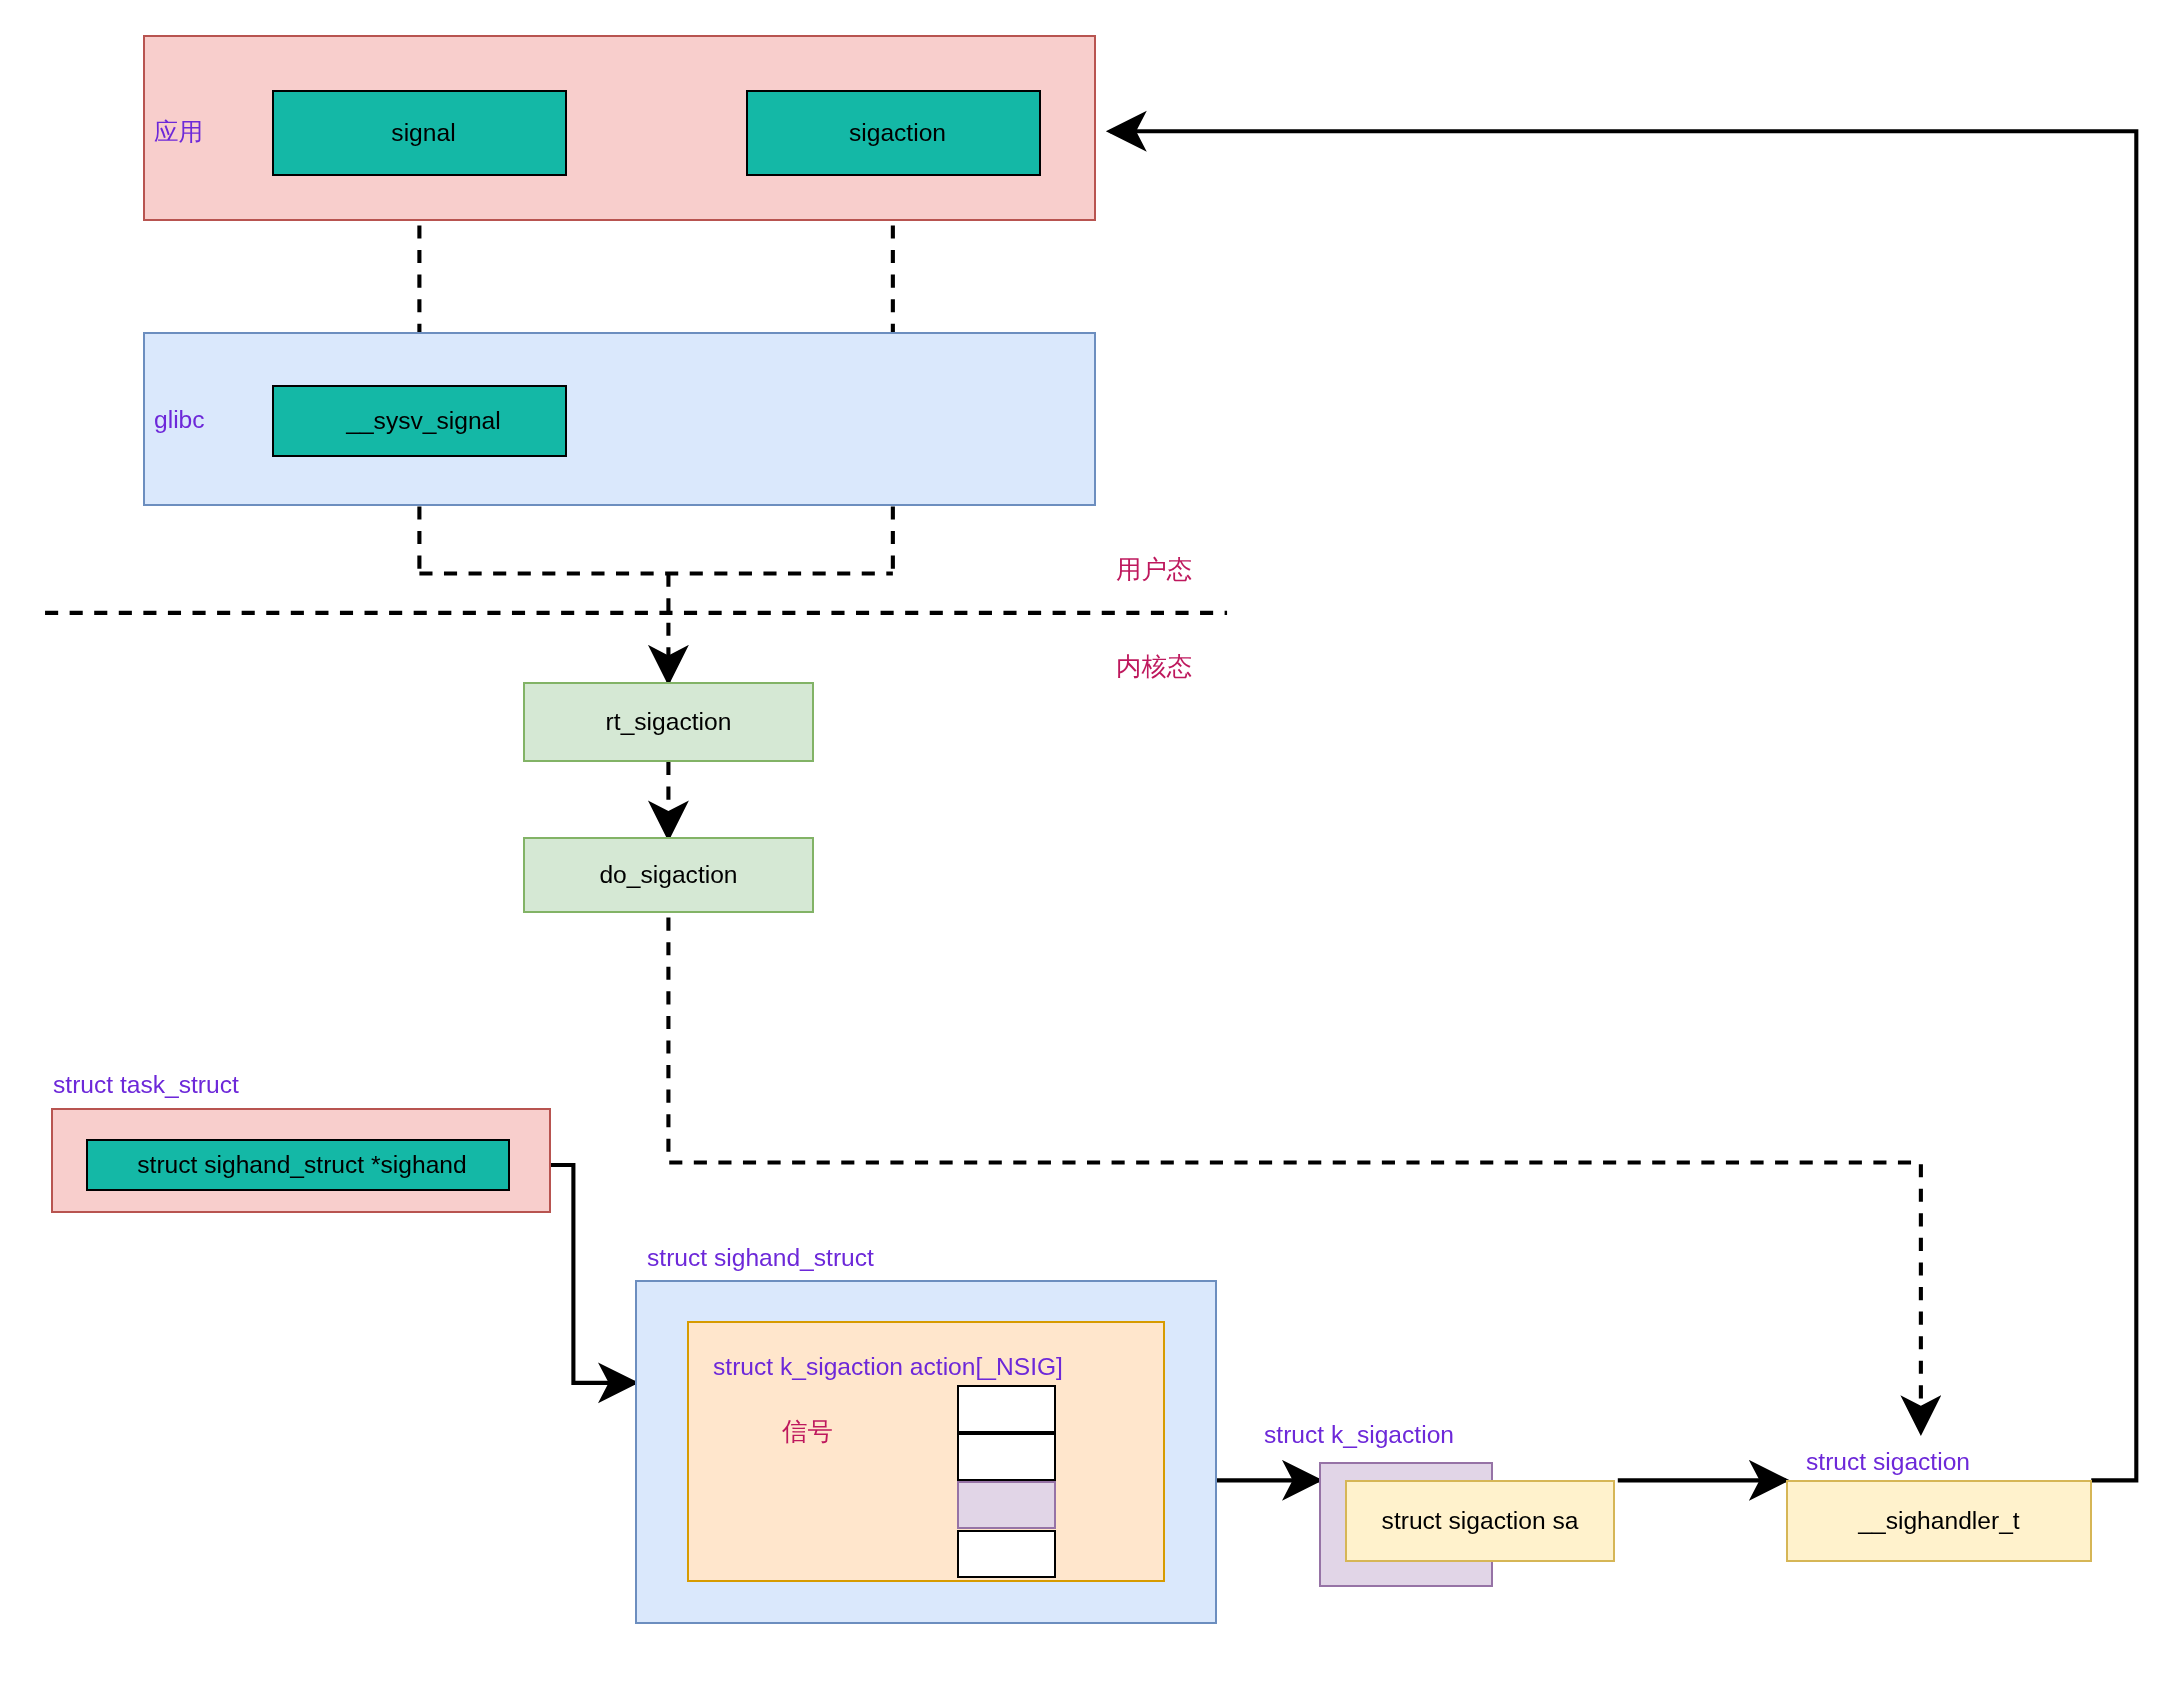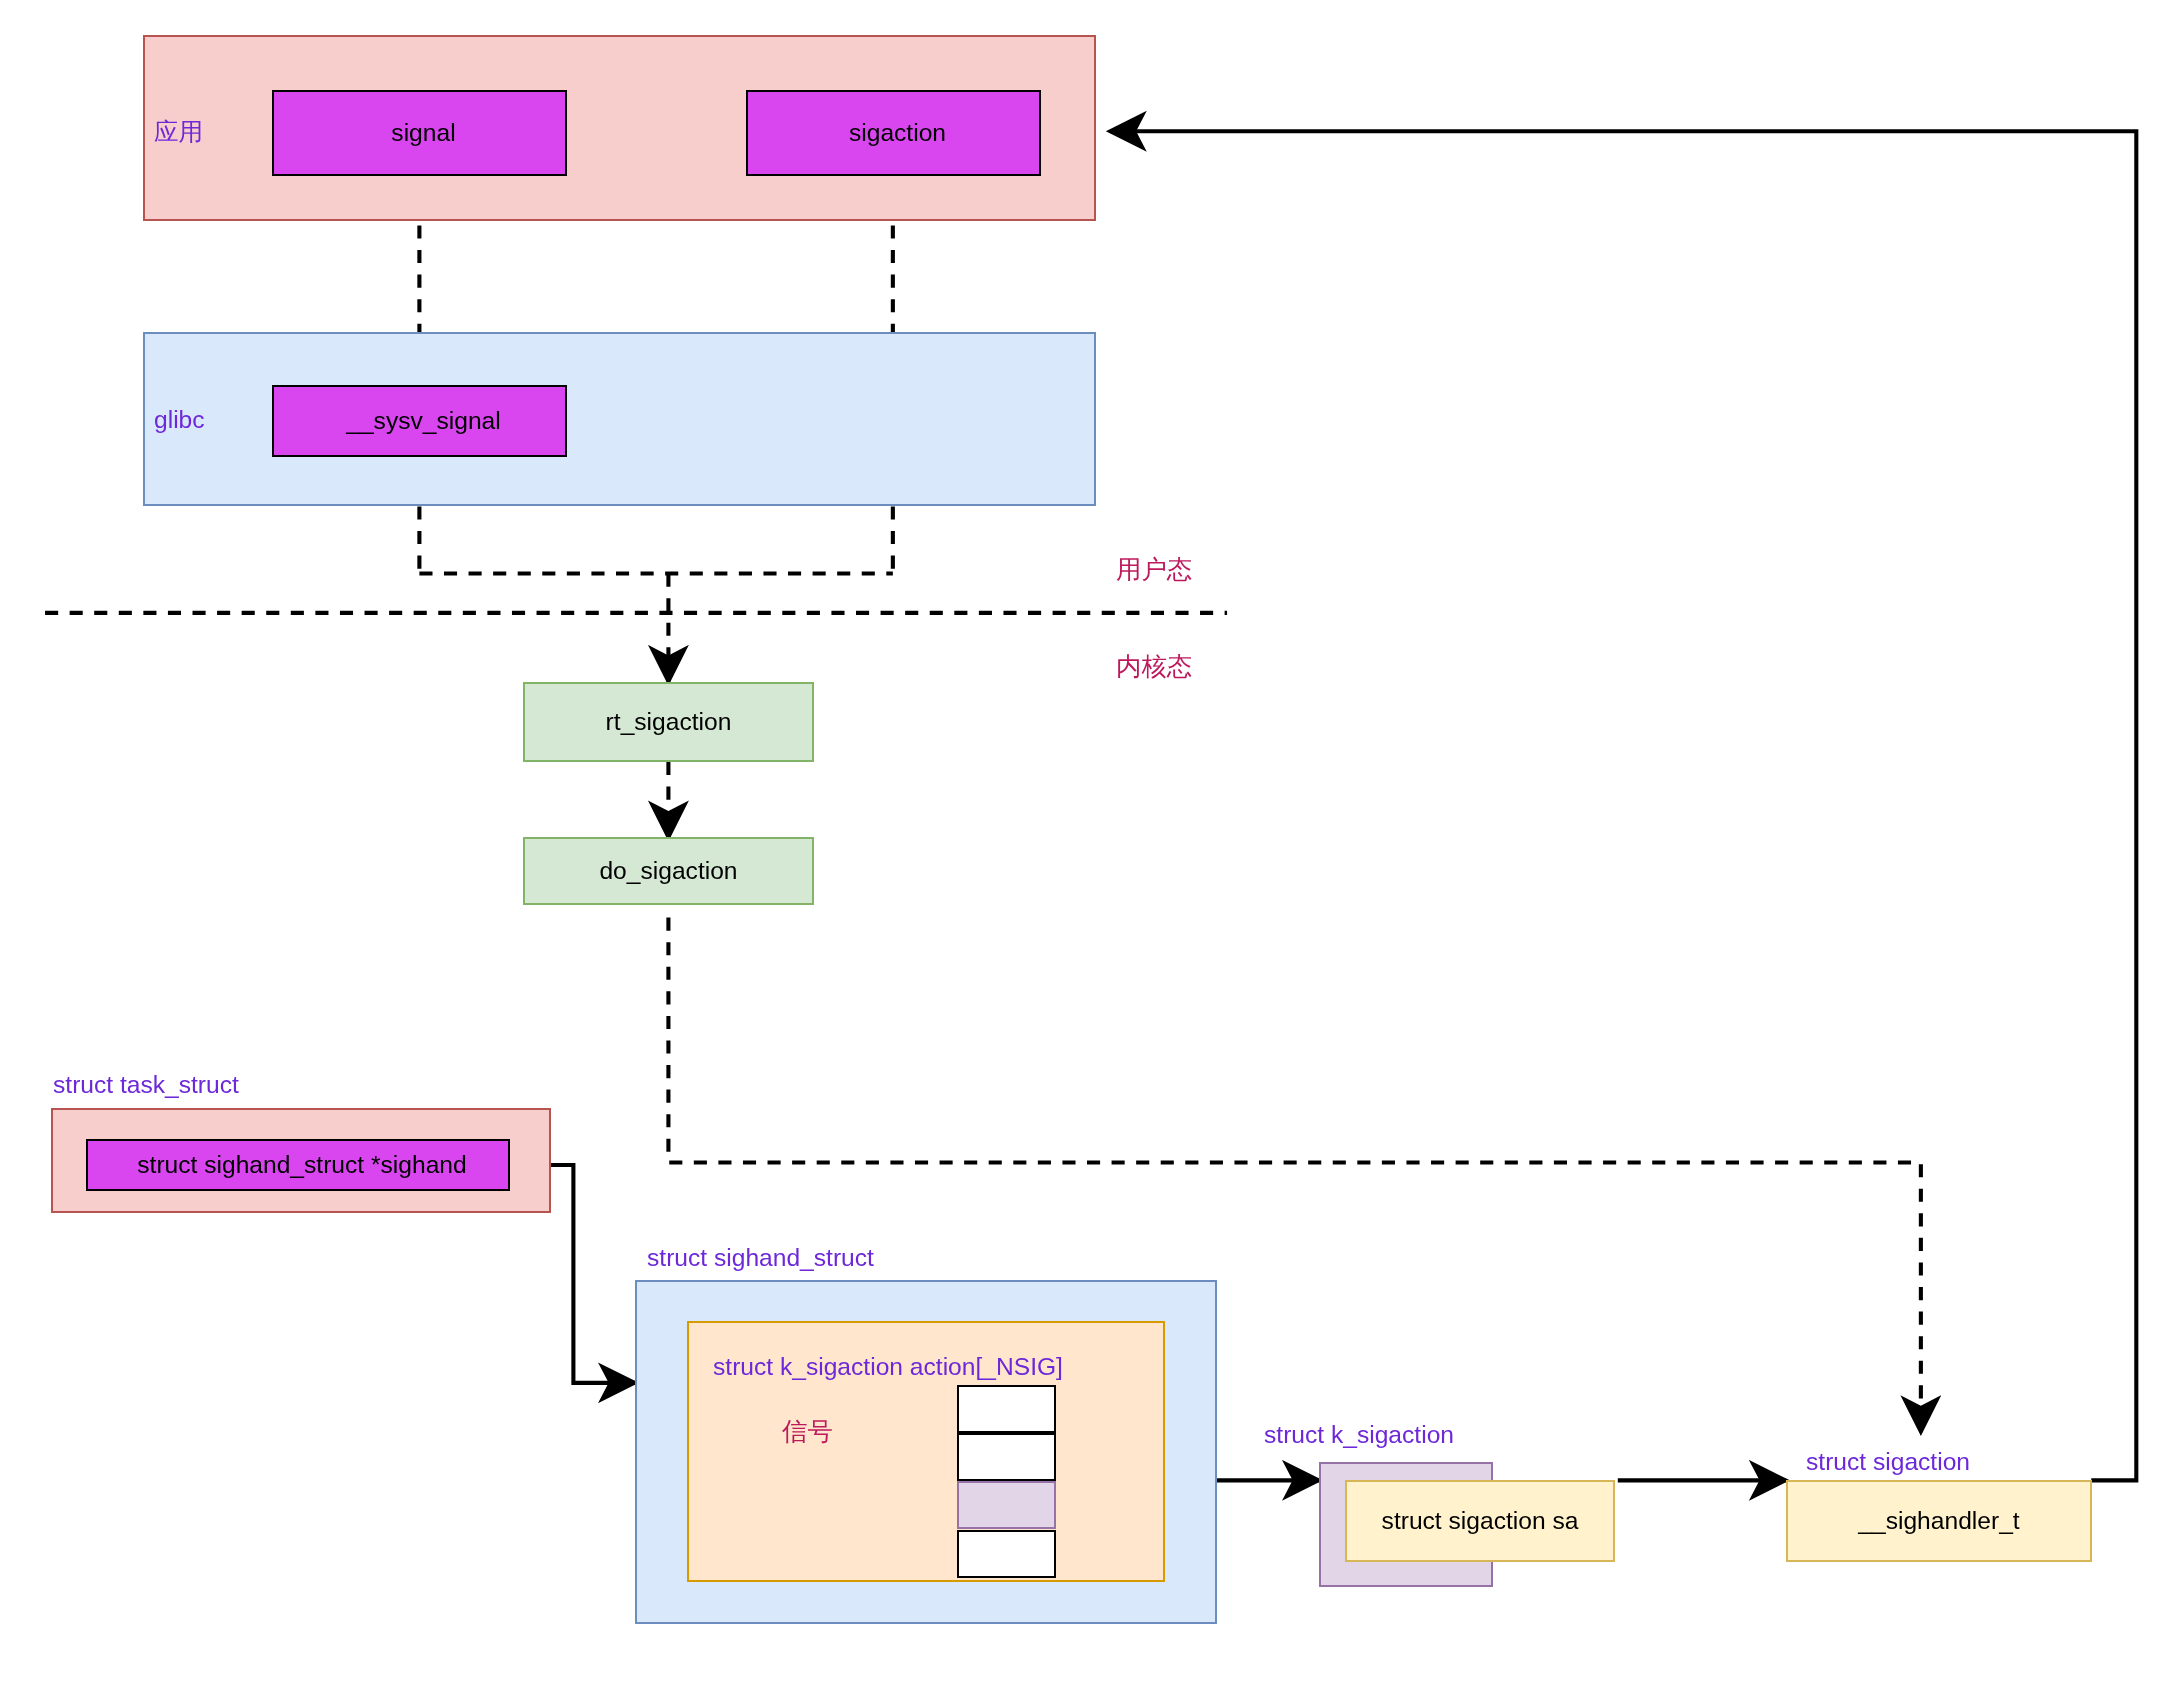--- a/index.html
+++ b/index.html
@@ -55,21 +55,21 @@
   .grp-action {
     background: #ffe6cc;
     border: 2.5px solid #d79b00;
   }
   .grp-ksig {
     background: #e1d5e7;
     border: 2.5px solid #9673a6;
   }
   
   .box-white {
-    background: #d946ef;
+    background: #14b8a6;
     border: 2.5px solid #000000;
     padding-left: 8px;
   }
   .box-green {
     background: #d5e8d4;
     border: 2.5px solid #82b366;
   }
   .box-yellow {
     background: #fff2cc;
     border: 2.5px solid #d6b656;
@@ -157,21 +157,21 @@
   </div>
 
 
   <div class="label fs-cn" style="left:1116px; top:553px;">用户态</div>
   <div class="label fs-cn" style="left:1116px; top:650px;">内核态</div>
 
   <div class="node box-green fs-md" style="left:523px; top:682px; width:291px; height:80px;">
     <span>rt_sigaction</span>
   </div>
 
-  <div class="node box-green fs-md" style="left:523px; top:837px; width:291px; height:68px;">
+  <div class="node box-green fs-md" style="left:523px; top:837px; width:291px; height:76px;">
     <span>do_sigaction</span>
   </div>
 
   <div class="grp-label fs-md" style="left:53px; top:1071px;">struct task_struct</div>
   <div class="node grp-task" style="left:51px; top:1108px; width:500px; height:105px;"></div>
   <div class="node box-white fs-md" style="left:86px; top:1139px; width:424px; height:52px;">
     <span>struct sighand_struct *sighand</span>
   </div>
 
   <div class="grp-label fs-md" style="left:647px; top:1244px;">struct sighand_struct</div>

